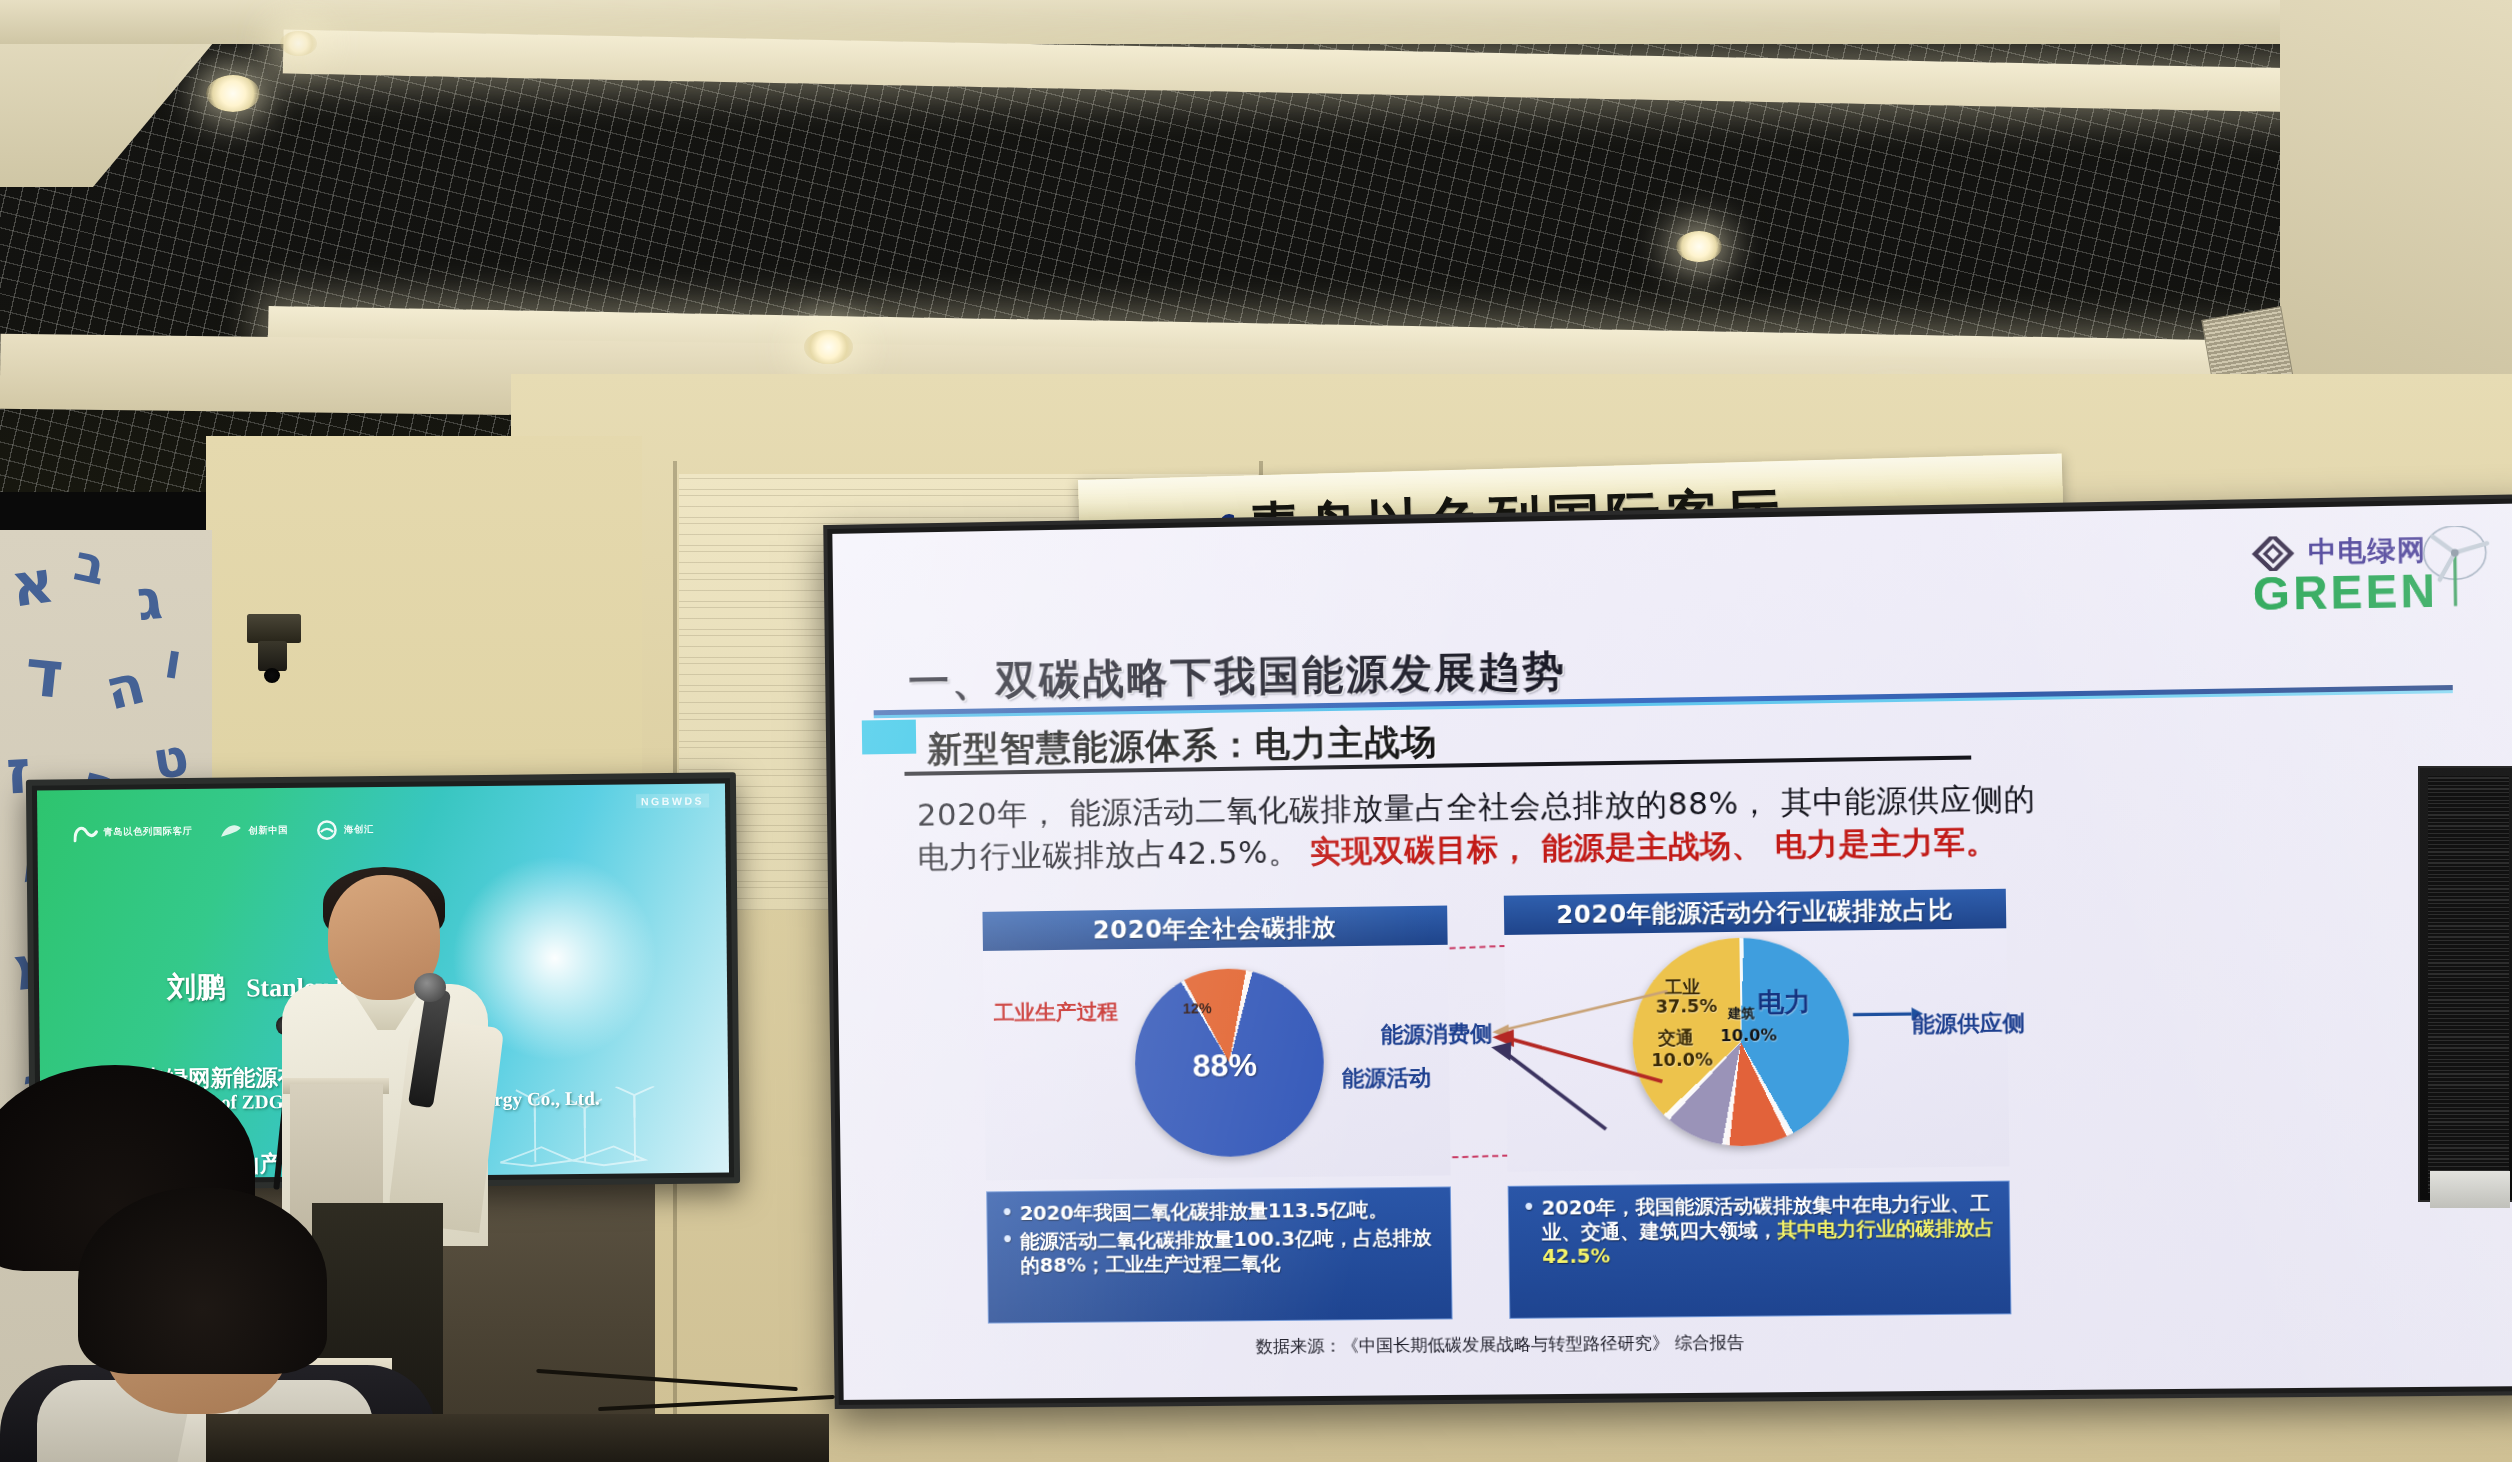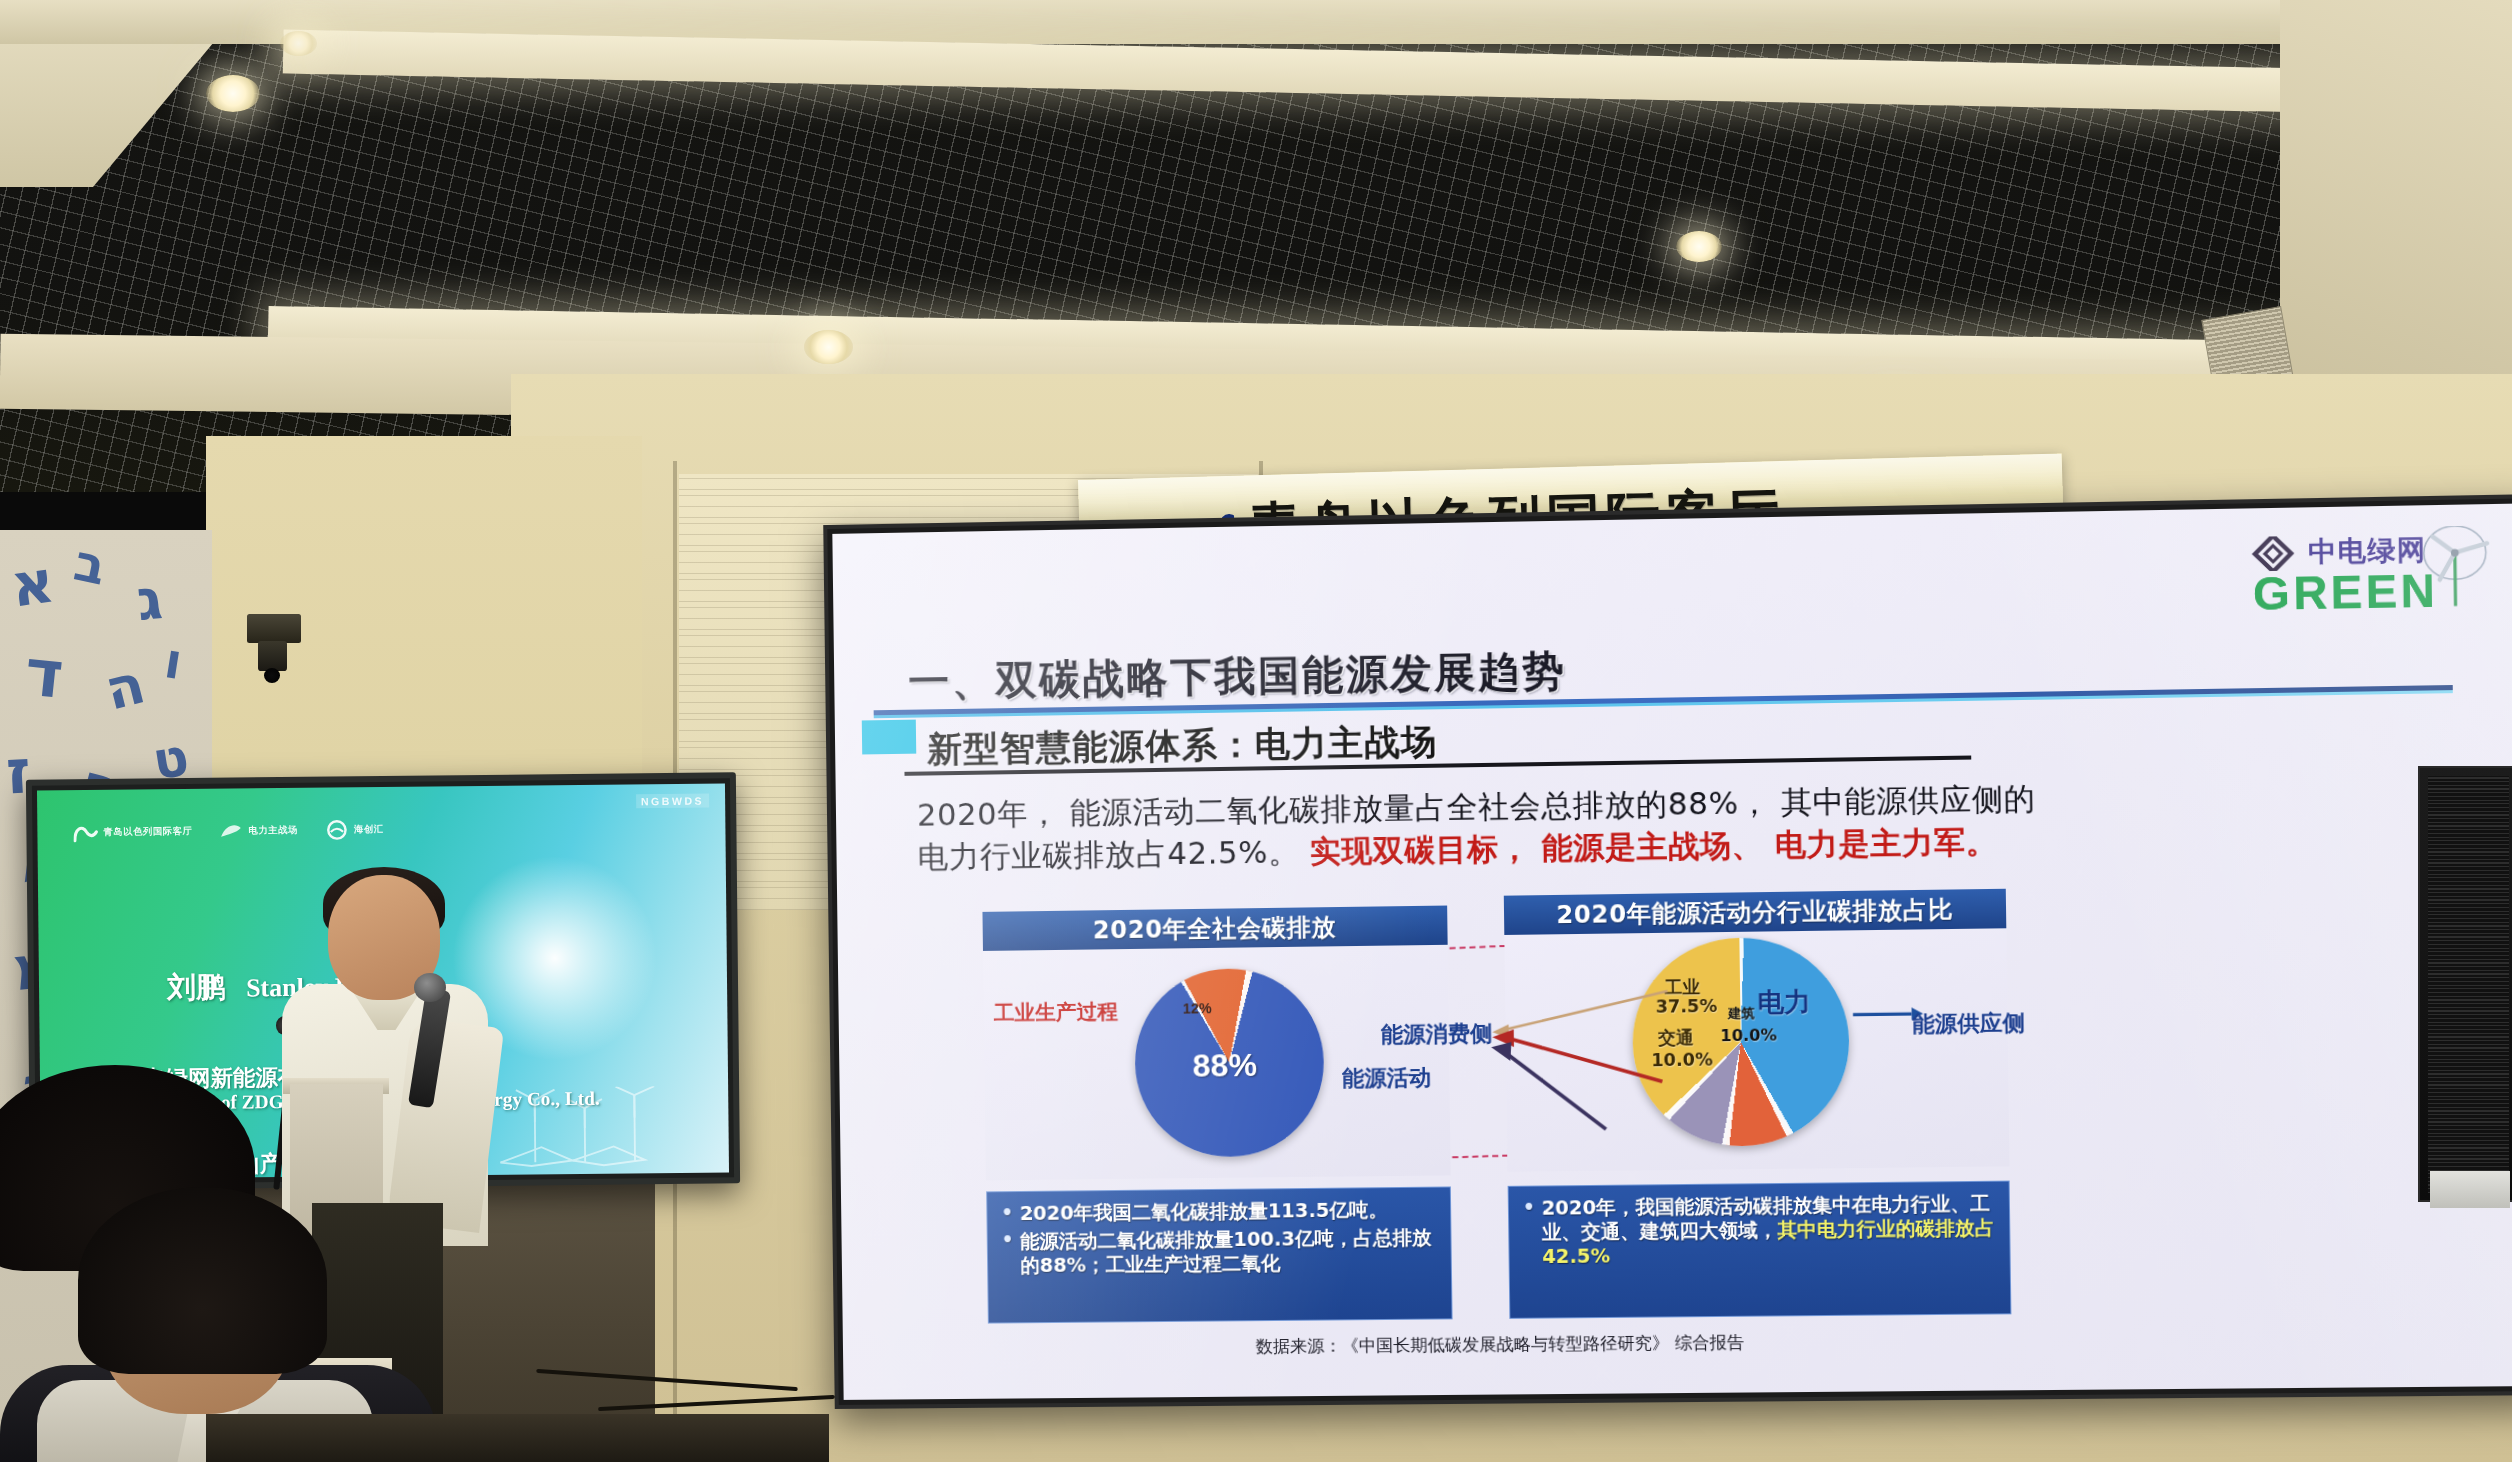--- a/index.html
+++ b/index.html
@@ -443,21 +443,21 @@
         <div class="tvlogo">
           <svg class="mark" viewBox="0 0 40 34">
               <path d="M2 30 C2 10 14 4 21 16 C26 24 32 24 37 16" fill="none" stroke="#ffffff" stroke-width="5" stroke-linecap="round"></path>
             </svg>
           <span class="txt">青岛以色列国际客厅</span>
         </div>
         <div class="tvlogo">
           <svg class="mark" viewBox="0 0 40 34">
               <path d="M4 26 C12 6 28 4 36 12 C28 20 16 22 4 26Z" fill="#ffffff" opacity=".9"></path>
             </svg>
-          <span class="txt">电力主战场</span>
+          <span class="txt">创新中国</span>
         </div>
         <div class="tvlogo">
           <svg class="mark" viewBox="0 0 40 34">
               <circle cx="20" cy="17" r="14" fill="none" stroke="#ffffff" stroke-width="4"></circle>
               <path d="M10 20 Q20 10 30 20" fill="none" stroke="#fff" stroke-width="3.5"></path>
             </svg>
           <span class="txt">海创汇</span>
         </div>
       </div>
 

